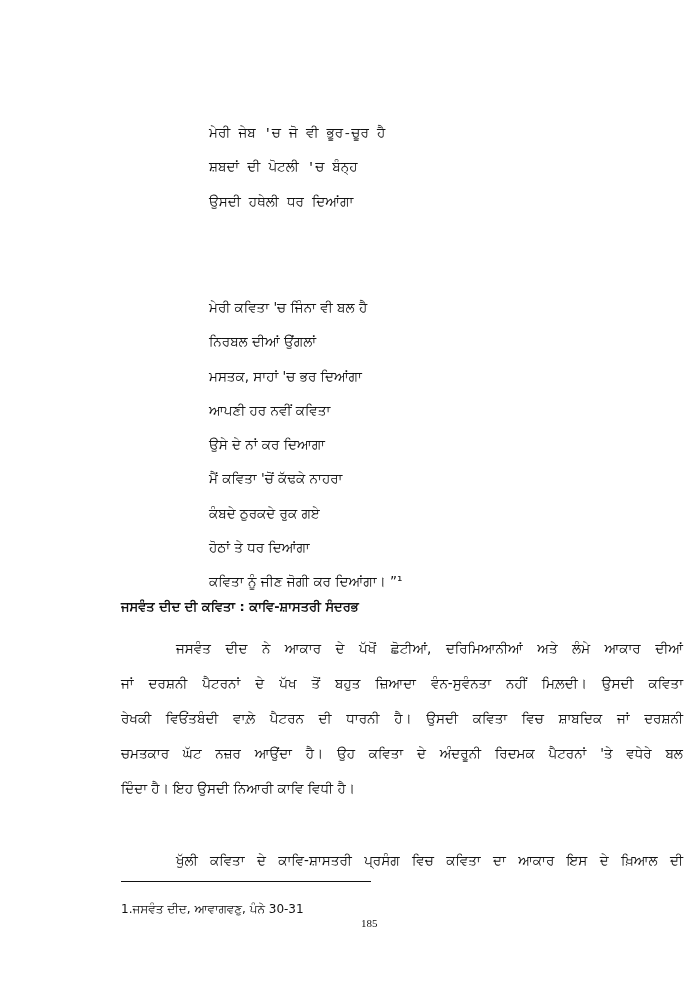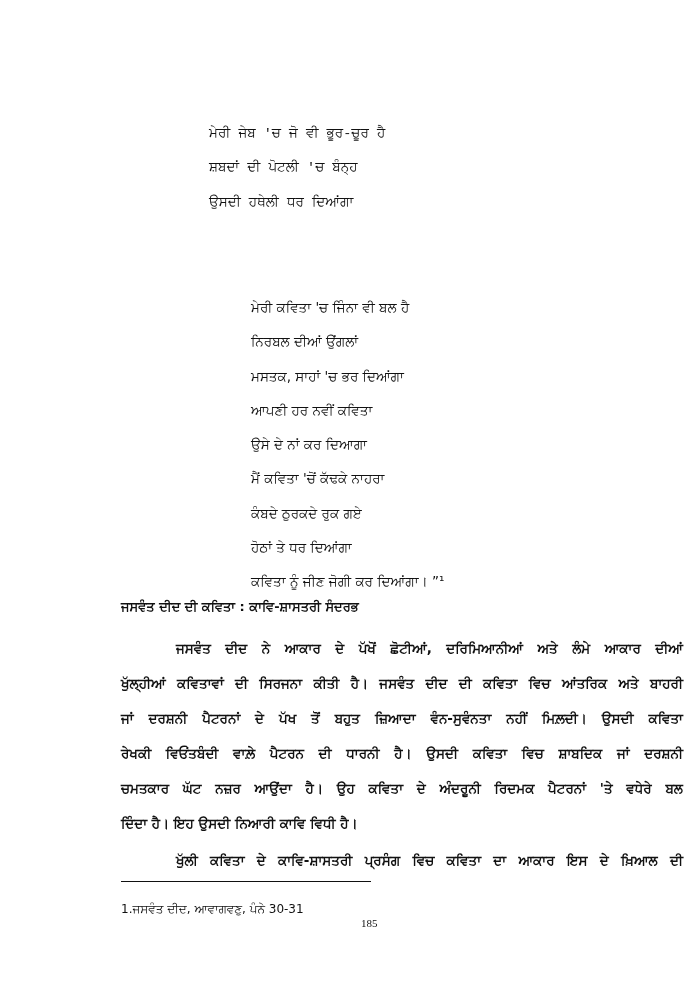--- a/index.html
+++ b/index.html
@@ -1,26 +1,26 @@
 <!DOCTYPE html>
 <html><head>
   <meta charset="utf-8">
   <style>
     html, body { margin: 0; padding: 0; background: #ffffff; }
     body { width: 700px; height: 991px; position: relative; overflow: hidden;
            font-family: "DejaVu Sans", sans-serif; color: #111; }
     .poem { position: absolute; left: 209px; font-size: 13.5px; }
     .poem .line { height: 34.3px; line-height: 20px; white-space: nowrap; }
     .stanza1 { top: 124px; font-family: Liberation Mono, monospace; }
-    .stanza2 { top: 297px; margin-left: 42px; }
+    .stanza2 { top: 297px; }
     .heading { position: absolute; left: 121px; top: 599px; font-size: 13px;
                font-weight: bold; white-space: nowrap; }
     .para { position: absolute; left: 121px; width: 562px; font-size: 13.5px;
             line-height: 35px; text-align: justify; text-align-last: justify; }
-    .para .pl { display: block; white-space: nowrap; text-align: justify; text-align-last: justify; font-weight: bold; }
+    .para .pl { display: block; white-space: nowrap; text-align: justify; text-align-last: justify; }
     .para .pl.last { text-align-last: left; }
     .para1 { top: 631px; }
     .para2 { top: 843px; }
     .indent { padding-left: 55px; }
     .footnote-rule { position: absolute; left: 121px; top: 881px; width: 250px;
                      height: 0; border-top: 1.5px solid #111; }
     .footnote { position: absolute; left: 121px; top: 902px; font-size: 12px;
                 white-space: nowrap; }
     .page-number { position: absolute; left: 361px; top: 917px;
                    font-family: "Liberation Serif", serif; font-size: 11px; }
@@ -45,21 +45,20 @@
     <div class="line">ਮੈਂ ਕਵਿਤਾ 'ਚੋਂ ਕੱਢਕੇ ਨਾਹਰਾ</div>
     <div class="line">ਕੰਬਦੇ ਠੁਰਕਦੇ ਰੁਕ ਗਏ</div>
     <div class="line">ਹੋਠਾਂ ਤੇ ਧਰ ਦਿਆਂਗਾ</div>
     <div class="line">ਕਵਿਤਾ ਨੂੰ ਜੀਣ ਜੋਗੀ ਕਰ ਦਿਆਂਗਾ। ”¹</div>
   </div>
 
   <div class="heading">ਜਸਵੰਤ ਦੀਦ ਦੀ ਕਵਿਤਾ : ਕਾਵਿ-ਸ਼ਾਸਤਰੀ ਸੰਦਰਭ</div>
 
   <div class="para para1">
     <span class="pl indent">ਜਸਵੰਤ ਦੀਦ ਨੇ ਆਕਾਰ ਦੇ ਪੱਖੋਂ ਛੋਟੀਆਂ, ਦਰਿਮਿਆਨੀਆਂ ਅਤੇ ਲੰਮੇ ਆਕਾਰ ਦੀਆਂ</span>
-    <span class="pl">ਖੁੱਲ੍ਹੀਆਂ ਕਵਿਤਾਵਾਂ ਦੀ ਸਿਰਜਨਾ ਕੀਤੀ ਹੈ। ਜਸਵੰਤ ਦੀਦ ਦੀ ਕਵਿਤਾ ਵਿਚ ਆਂਤਰਿਕ ਅਤੇ ਬਾਹਰੀ</span>
     <span class="pl">ਜਾਂ ਦਰਸ਼ਨੀ ਪੈਟਰਨਾਂ ਦੇ ਪੱਖ ਤੋਂ ਬਹੁਤ ਜ਼ਿਆਦਾ ਵੰਨ-ਸੁਵੰਨਤਾ ਨਹੀਂ ਮਿਲ਼ਦੀ। ਉਸਦੀ ਕਵਿਤਾ</span>
     <span class="pl">ਰੇਖਕੀ ਵਿਓਂਤਬੰਦੀ ਵਾਲ਼ੇ ਪੈਟਰਨ ਦੀ ਧਾਰਨੀ ਹੈ। ਉਸਦੀ ਕਵਿਤਾ ਵਿਚ ਸ਼ਾਬਦਿਕ ਜਾਂ ਦਰਸ਼ਨੀ</span>
     <span class="pl">ਚਮਤਕਾਰ ਘੱਟ ਨਜ਼ਰ ਆਉਂਦਾ ਹੈ। ਉਹ ਕਵਿਤਾ ਦੇ ਅੰਦਰੂਨੀ ਰਿਦਮਕ ਪੈਟਰਨਾਂ 'ਤੇ ਵਧੇਰੇ ਬਲ</span>
     <span class="pl last">ਦਿੰਦਾ ਹੈ। ਇਹ ਉਸਦੀ ਨਿਆਰੀ ਕਾਵਿ ਵਿਧੀ ਹੈ।</span>
   </div>
 
   <div class="para para2">
     <span class="pl indent">ਖੁੱਲੀ ਕਵਿਤਾ ਦੇ ਕਾਵਿ-ਸ਼ਾਸਤਰੀ ਪ੍ਰਸੰਗ ਵਿਚ ਕਵਿਤਾ ਦਾ ਆਕਾਰ ਇਸ ਦੇ ਖ਼ਿਆਲ ਦੀ</span>
   </div>
 

